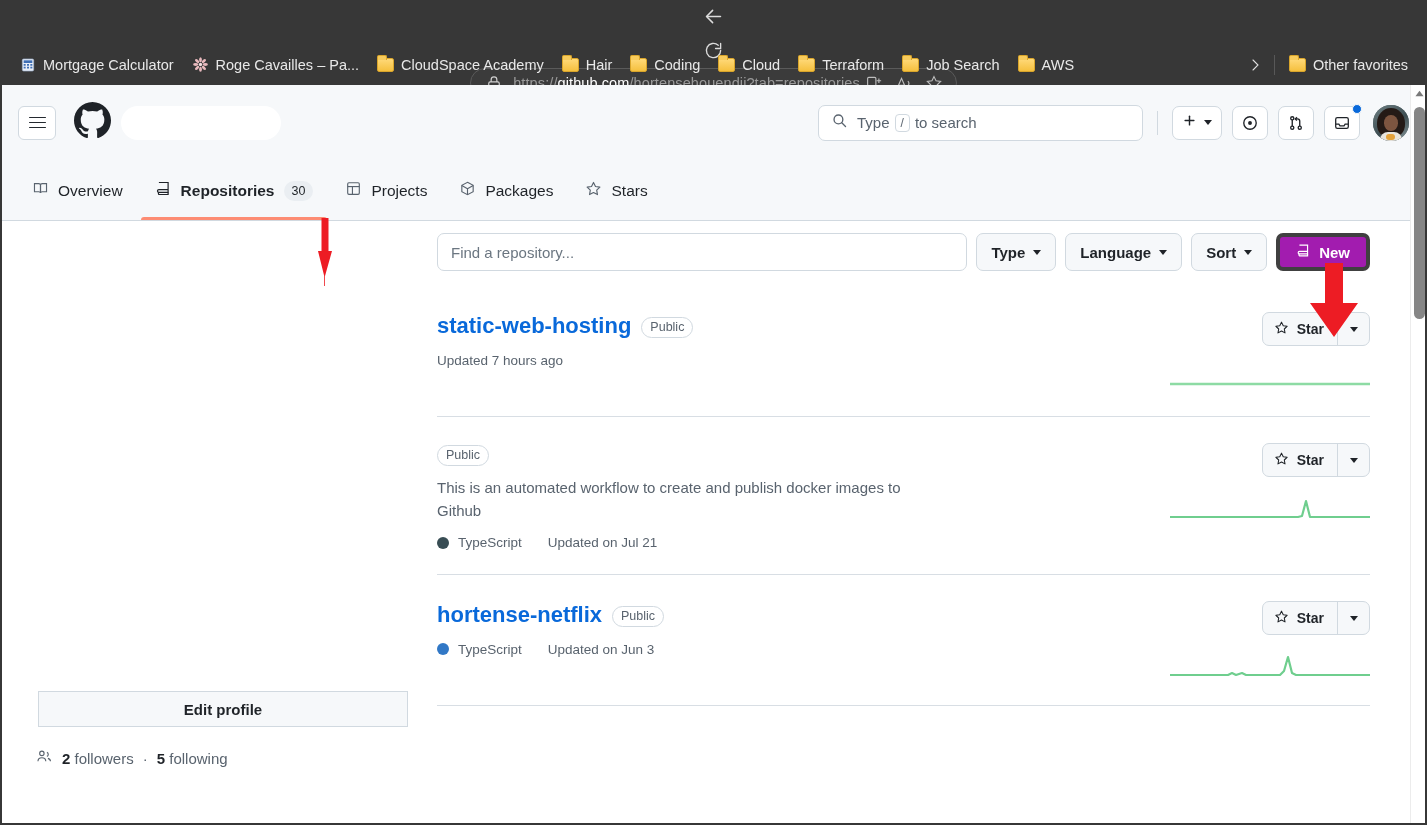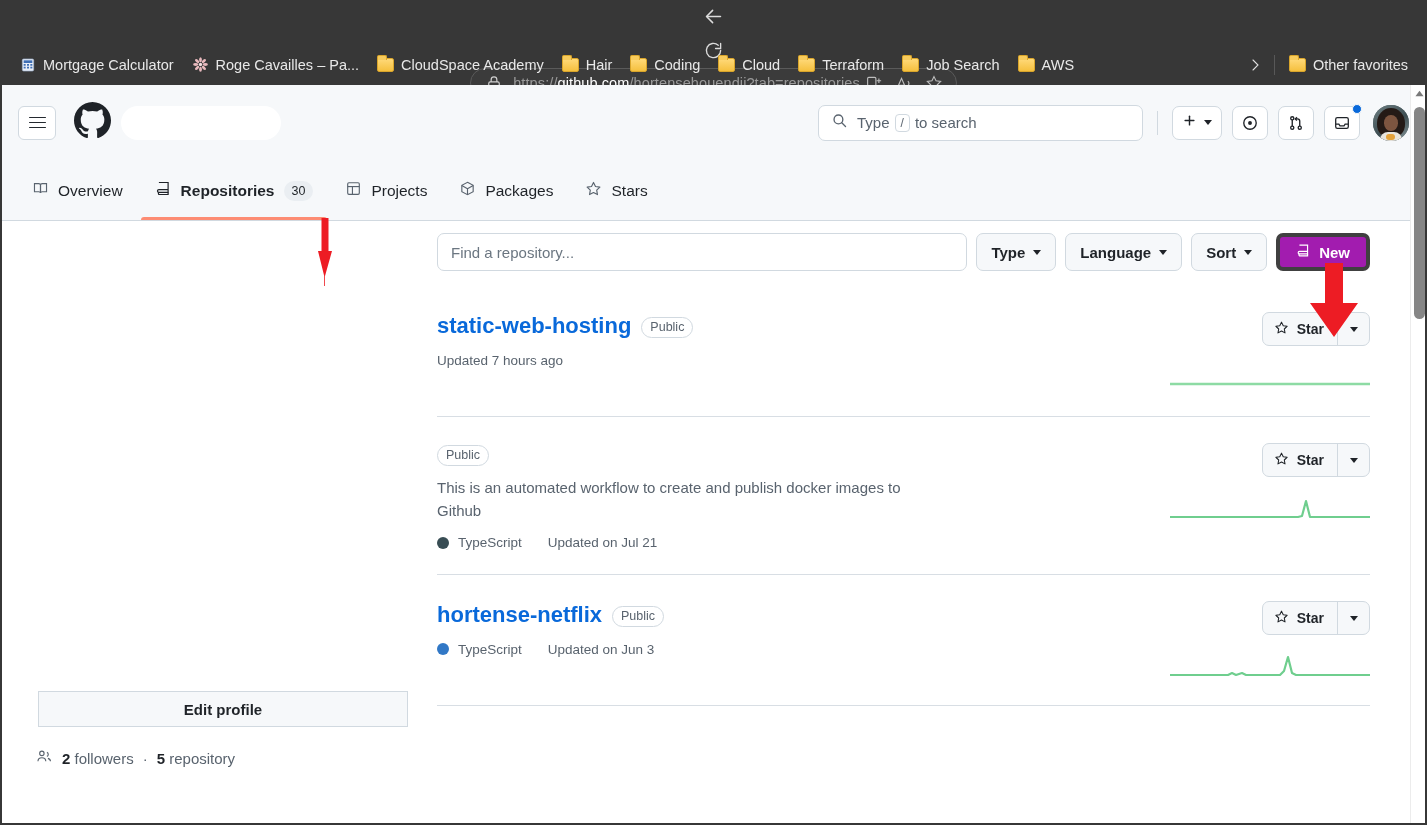--- a/index.html
+++ b/index.html
@@ -773,21 +773,21 @@
       <div class="followers-row">
         <span>
           <svg width="17" height="17" viewBox="0 0 24 24" fill="none" stroke="#59636e" stroke-width="1.6">
               <circle cx="8.3" cy="7.6" r="3.1"></circle>
               <path d="M2.8 18.8c0-2.9 2.5-5 5.5-5s5.5 2.1 5.5 5"></path>
               <path d="M15.4 6.2a3 3 0 0 1 0 5.6M16.8 14.6c2.1.6 3.6 2.2 3.6 4.2"></path>
             </svg>
         </span>
         <span><b>2</b> <span>followers</span></span>
         <span>·</span>
-        <span><b>5</b> <span>repository</span></span>
+        <span><b>5</b> <span>following</span></span>
       </div>
     </div>
 
     <div class="gh-main">
 
       <div class="filter-bar">
         <input class="find-input" type="text" placeholder="Find a repository..." style="">
         <div class="drop-btn">
           <span>Type</span>
           <span class="caret"></span>

